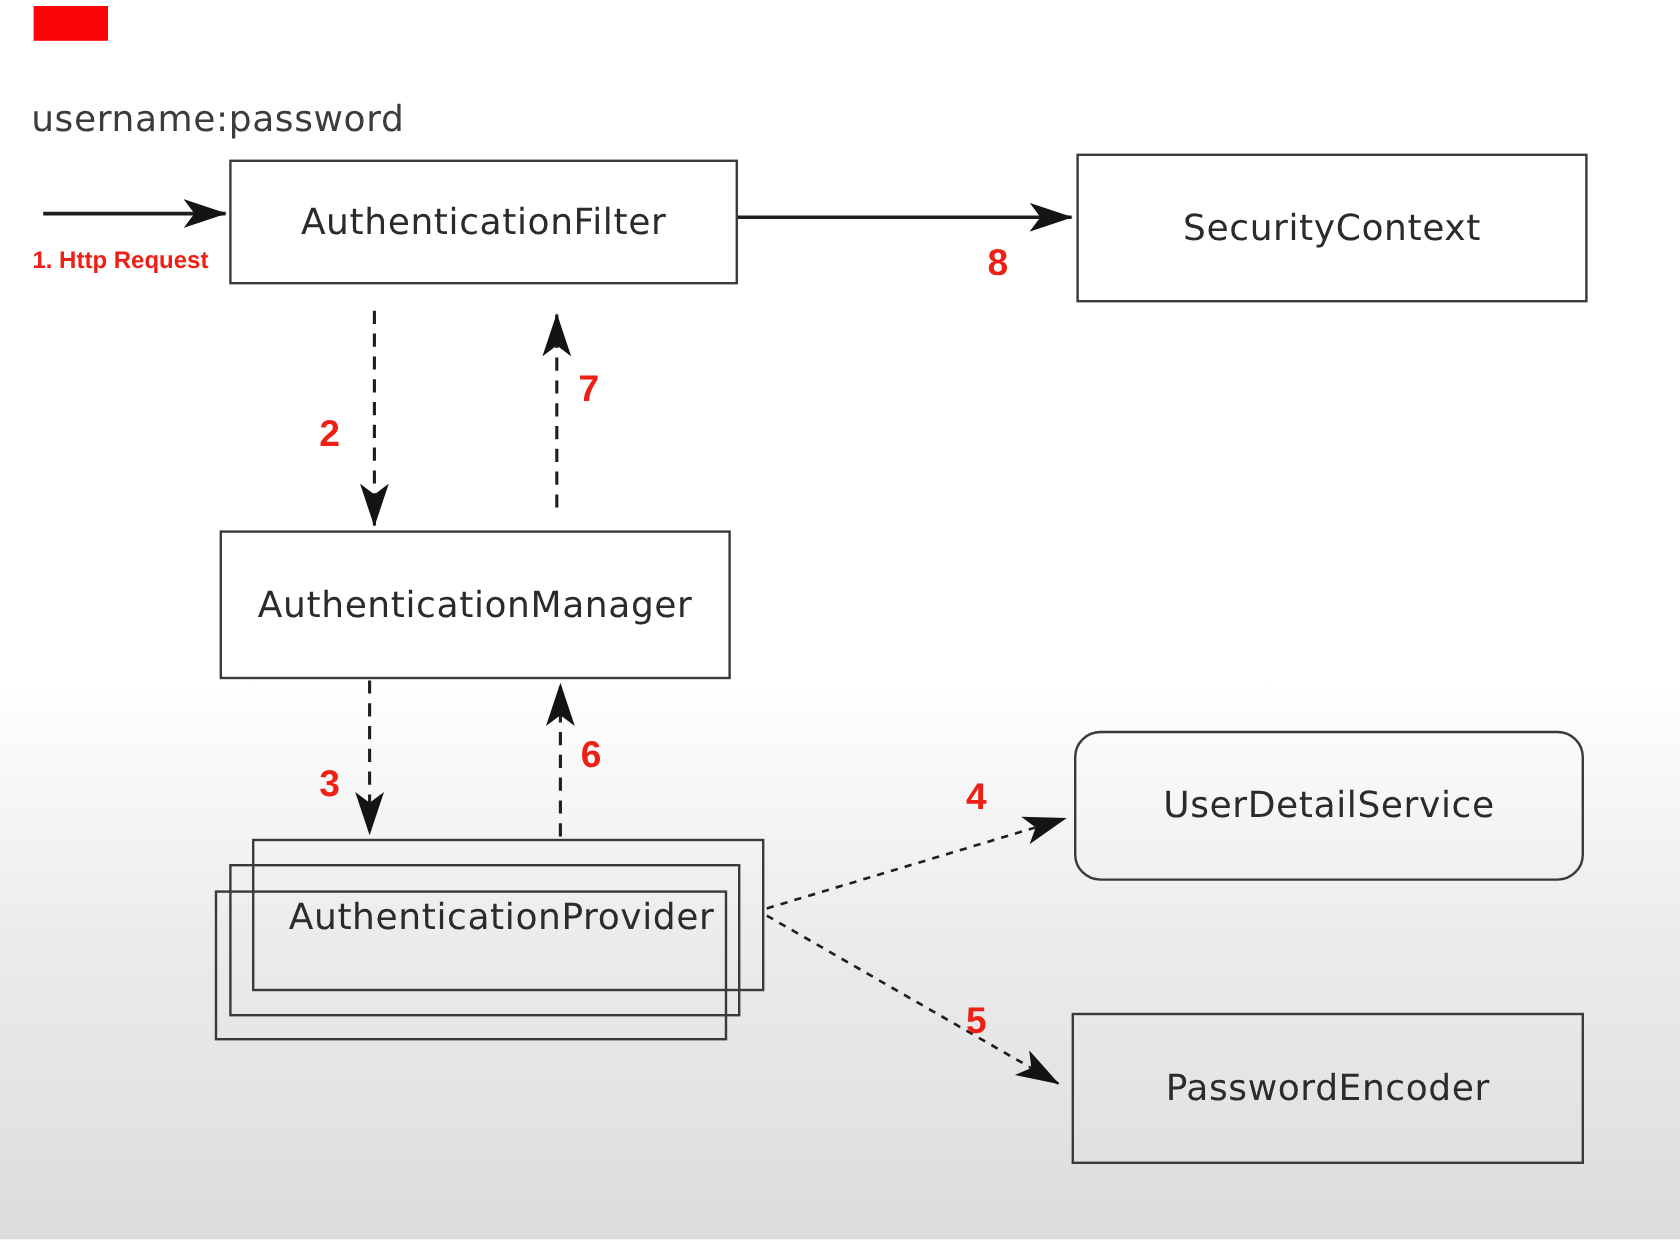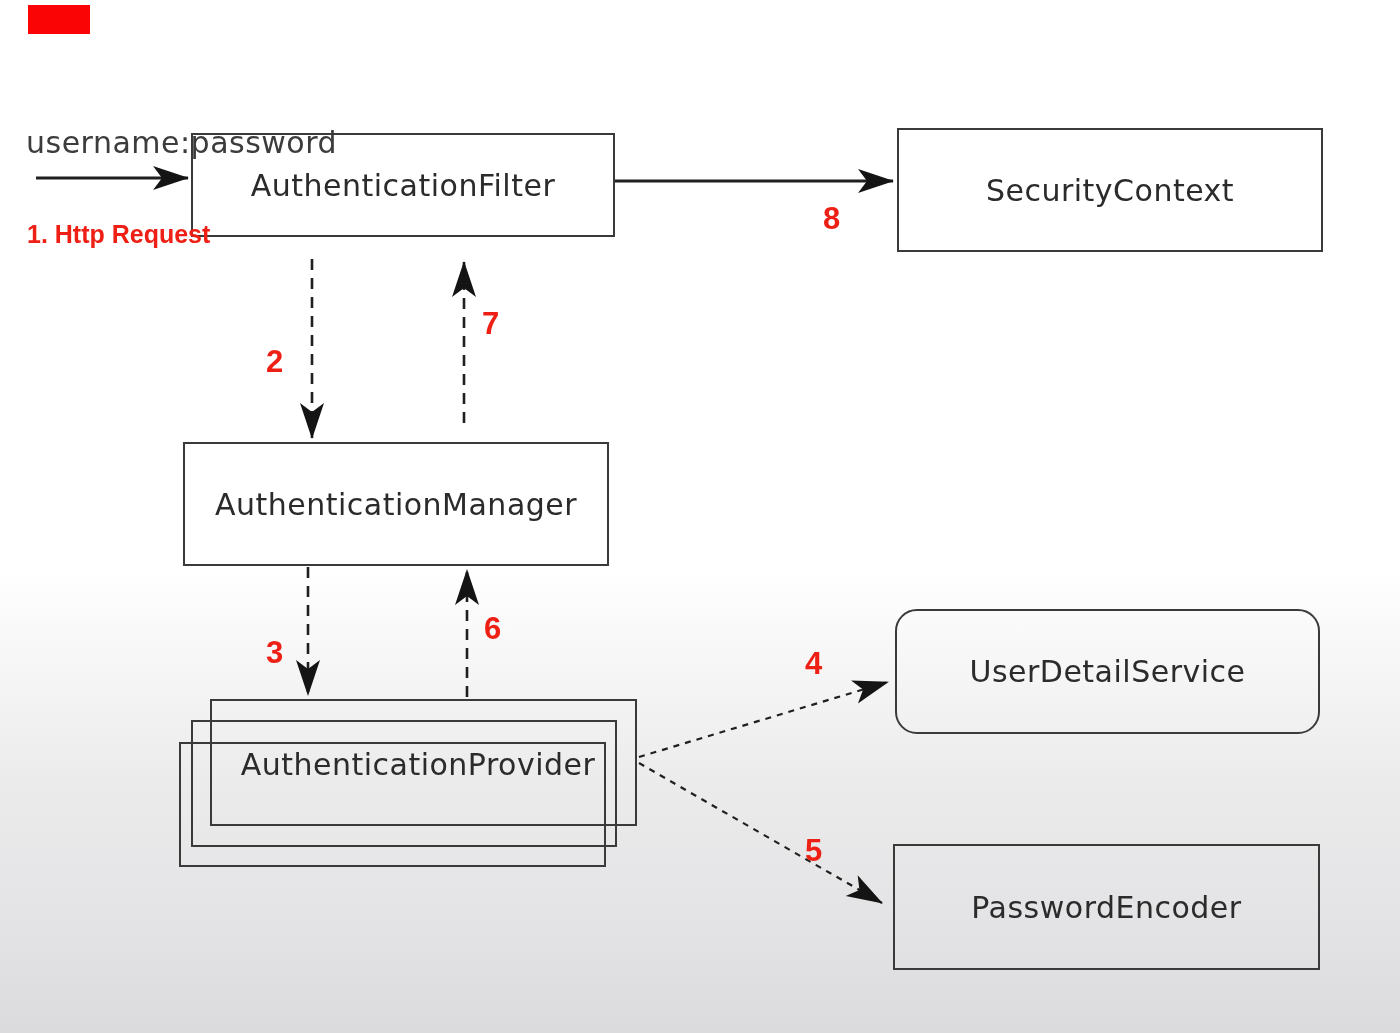--- a/index.html
+++ b/index.html
@@ -42,37 +42,36 @@
     display: flex; align-items: center; justify-content: center;
     padding-left: 28px; box-sizing: border-box;
     font-size: 30px; color: #2b2b2b; letter-spacing: 0.5px;
   }
   .note {
     position: absolute;
     left: 26px; top: 82px;
     font-size: 30px;
     color: #3c3c3c;
     letter-spacing: 0.5px;
-    margin-top: 43px;
   }
   .red-badge {
     position: absolute;
     left: 28px; top: 5px;
     width: 62px; height: 29px;
     background: #fb0405;
   }
   .step {
     position: absolute;
     color: #ee2015;
     font-family: "Liberation Sans", sans-serif;
     font-weight: bold;
     font-size: 31px;
     line-height: 1;
   }
-  .step1 { left: 27px;  top: 222px; font-size: 25px; }
+  .step1 { left: 27px;  top: 207px; font-size: 20px; }
   .step2 { left: 266px; top: 346px; }
   .step3 { left: 266px; top: 637px; }
   .step4 { left: 805px; top: 648px; }
   .step5 { left: 805px; top: 835px; }
   .step6 { left: 484px; top: 613px; }
   .step7 { left: 482px; top: 308px; }
   .step8 { left: 823px; top: 203px; }
 </style>
 </head>
 <body>

